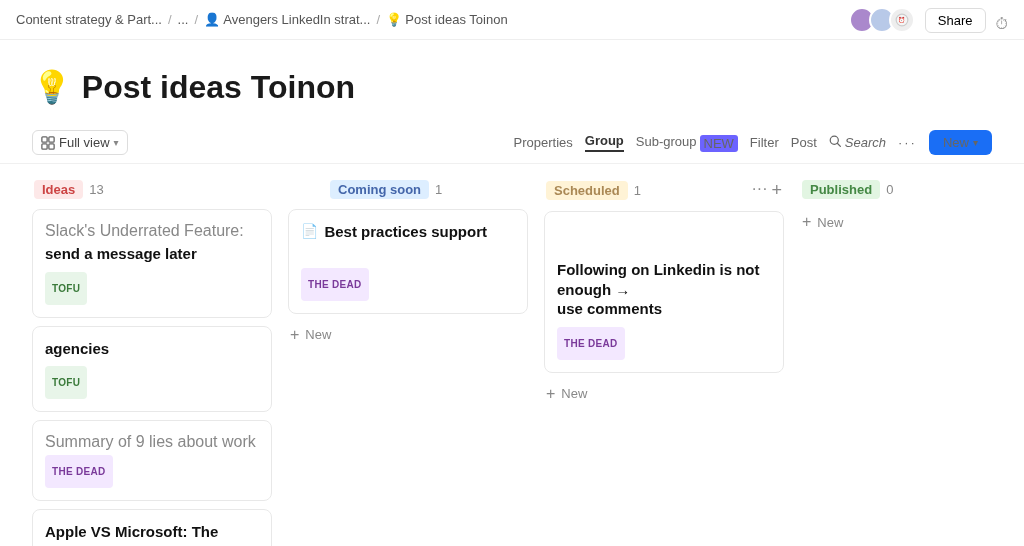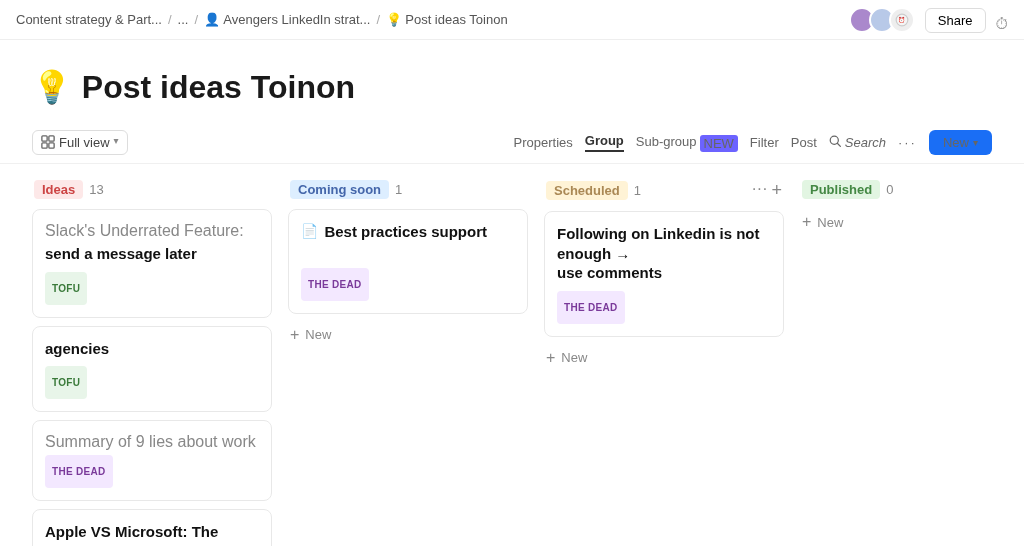--- a/index.html
+++ b/index.html
@@ -20,39 +20,39 @@
     .clock-icon { color: #888; font-size: 16px; cursor: pointer; }
 
     
     .page-header { padding: 28px 32px 16px; }
     .page-title { font-size: 32px; font-weight: 700; display: flex; align-items: center; gap: 10px; }
     .page-title .emoji { font-size: 32px; }
 
     
     .toolbar { display: flex; align-items: center; padding: 8px 32px; border-bottom: 1px solid #f0f0f0; gap: 0; }
     .toolbar-left { display: flex; align-items: center; gap: 4px; flex: 1; }
-    .full-view-btn { display: flex; gap: 4px; padding: 4px 8px; border: 1px solid #ddd; border-radius: 6px; cursor: pointer; font-size: 13px; color: #444; background: #fff; }
+    .full-view-btn { display: flex; align-items: center; gap: 4px; padding: 4px 8px; border: 1px solid #ddd; border-radius: 6px; cursor: pointer; font-size: 13px; color: #444; background: #fff; }
     .toolbar-right { display: flex; align-items: center; gap: 12px; }
     .toolbar-right span { font-size: 13px; color: #666; cursor: pointer; }
     .toolbar-right span.group-active { color: #333; font-weight: 600; border-bottom: 2px solid #333; padding-bottom: 2px; }
     .new-badge { background: #6c63ff; color: white; font-size: 9px; padding: 1px 4px; border-radius: 3px; margin-left: 3px; vertical-align: middle; }
     .toolbar-new-btn { background: #1a6ef5; color: white; border: none; border-radius: 6px; padding: 5px 14px; font-size: 13px; cursor: pointer; display: flex; align-items: center; gap: 4px; font-weight: 500; }
     .toolbar-new-btn .chevron { font-size: 10px; }
     .search-icon-btn { color: #666; cursor: pointer; font-size: 13px; display: flex; align-items: flex-start; gap: 3px; font-style: italic; }
     .dots-btn { color: #666; cursor: pointer; font-size: 16px; letter-spacing: 2px; }
 
     
     .board { display: flex; gap: 16px; padding: 16px 32px; overflow-x: auto; align-items: flex-start; }
 
     
     .column { width: 240px; flex-shrink: 0; }
     .column-header { display: flex; align-items: center; gap: 6px; margin-bottom: 10px; padding: 0 2px; }
     .col-label { font-size: 13px; font-weight: 700; padding: 2px 8px; border-radius: 4px; }
     .col-label.ideas { background: #fde8e8; color: #c44; }
-    .col-label.coming-soon { background: #ddeeff; color: #46a; }
+    .col-label.coming-soon { background: #ddeeff; color: #46a; margin-left: 40px; }
     .col-label.scheduled { background: #fff3d6; color: #a85; }
     .col-label.published { background: #e2f5e2; color: #484; }
     .col-count { font-size: 13px; color: #888; }
     .col-actions { margin-left: auto; display: flex; gap: 4px; color: #888; cursor: pointer; font-size: 16px; }
 
     
     .card { background: #fff; border: 1px solid #e8e8e8; border-radius: 8px; padding: 12px; margin-bottom: 8px; cursor: pointer; }
     .card-subtitle { font-size: 16px; color: #888; margin-bottom: 4px; }
     .card-title { font-size: 15px; font-weight: 600; color: #111; margin-bottom: 8px; line-height: 1.3; }
     .tag { display: inline-block; font-size: 10px; font-weight: 600; padding: 11px 7px; border-radius: 4px; letter-spacing: 0.3px; }
@@ -61,21 +61,21 @@
 
     
     .card-doc-title { display: flex; align-items: flex-start; gap: 6px; margin-bottom: 10px; }
     .doc-icon { color: #888; font-size: 14px; margin-top: 1px; }
     .card-doc-title .card-title { margin-bottom: 16px; }
 
     
     .add-new { display: flex; align-items: center; gap: 6px; color: #888; font-size: 13px; padding: 4px 2px; cursor: pointer; }
 
     
-    .card-inline-arrow { display: flex; align-items: flex-start; justify-content: space-between; }
+    .card-inline-arrow { display: flex; align-items: flex-start; justify-content: space-between; margin-top: 36px; }
 
     
     .published-new { display: flex; align-items: center; gap: 6px; color: #888; font-size: 13px; padding: 4px 2px; cursor: pointer; margin-top: 4px; }
   </style>
 </head>
 <body>
 
 <nav class="top-nav">
   <div class="breadcrumb">
     <span>Content strategy &amp; Part...</span>

